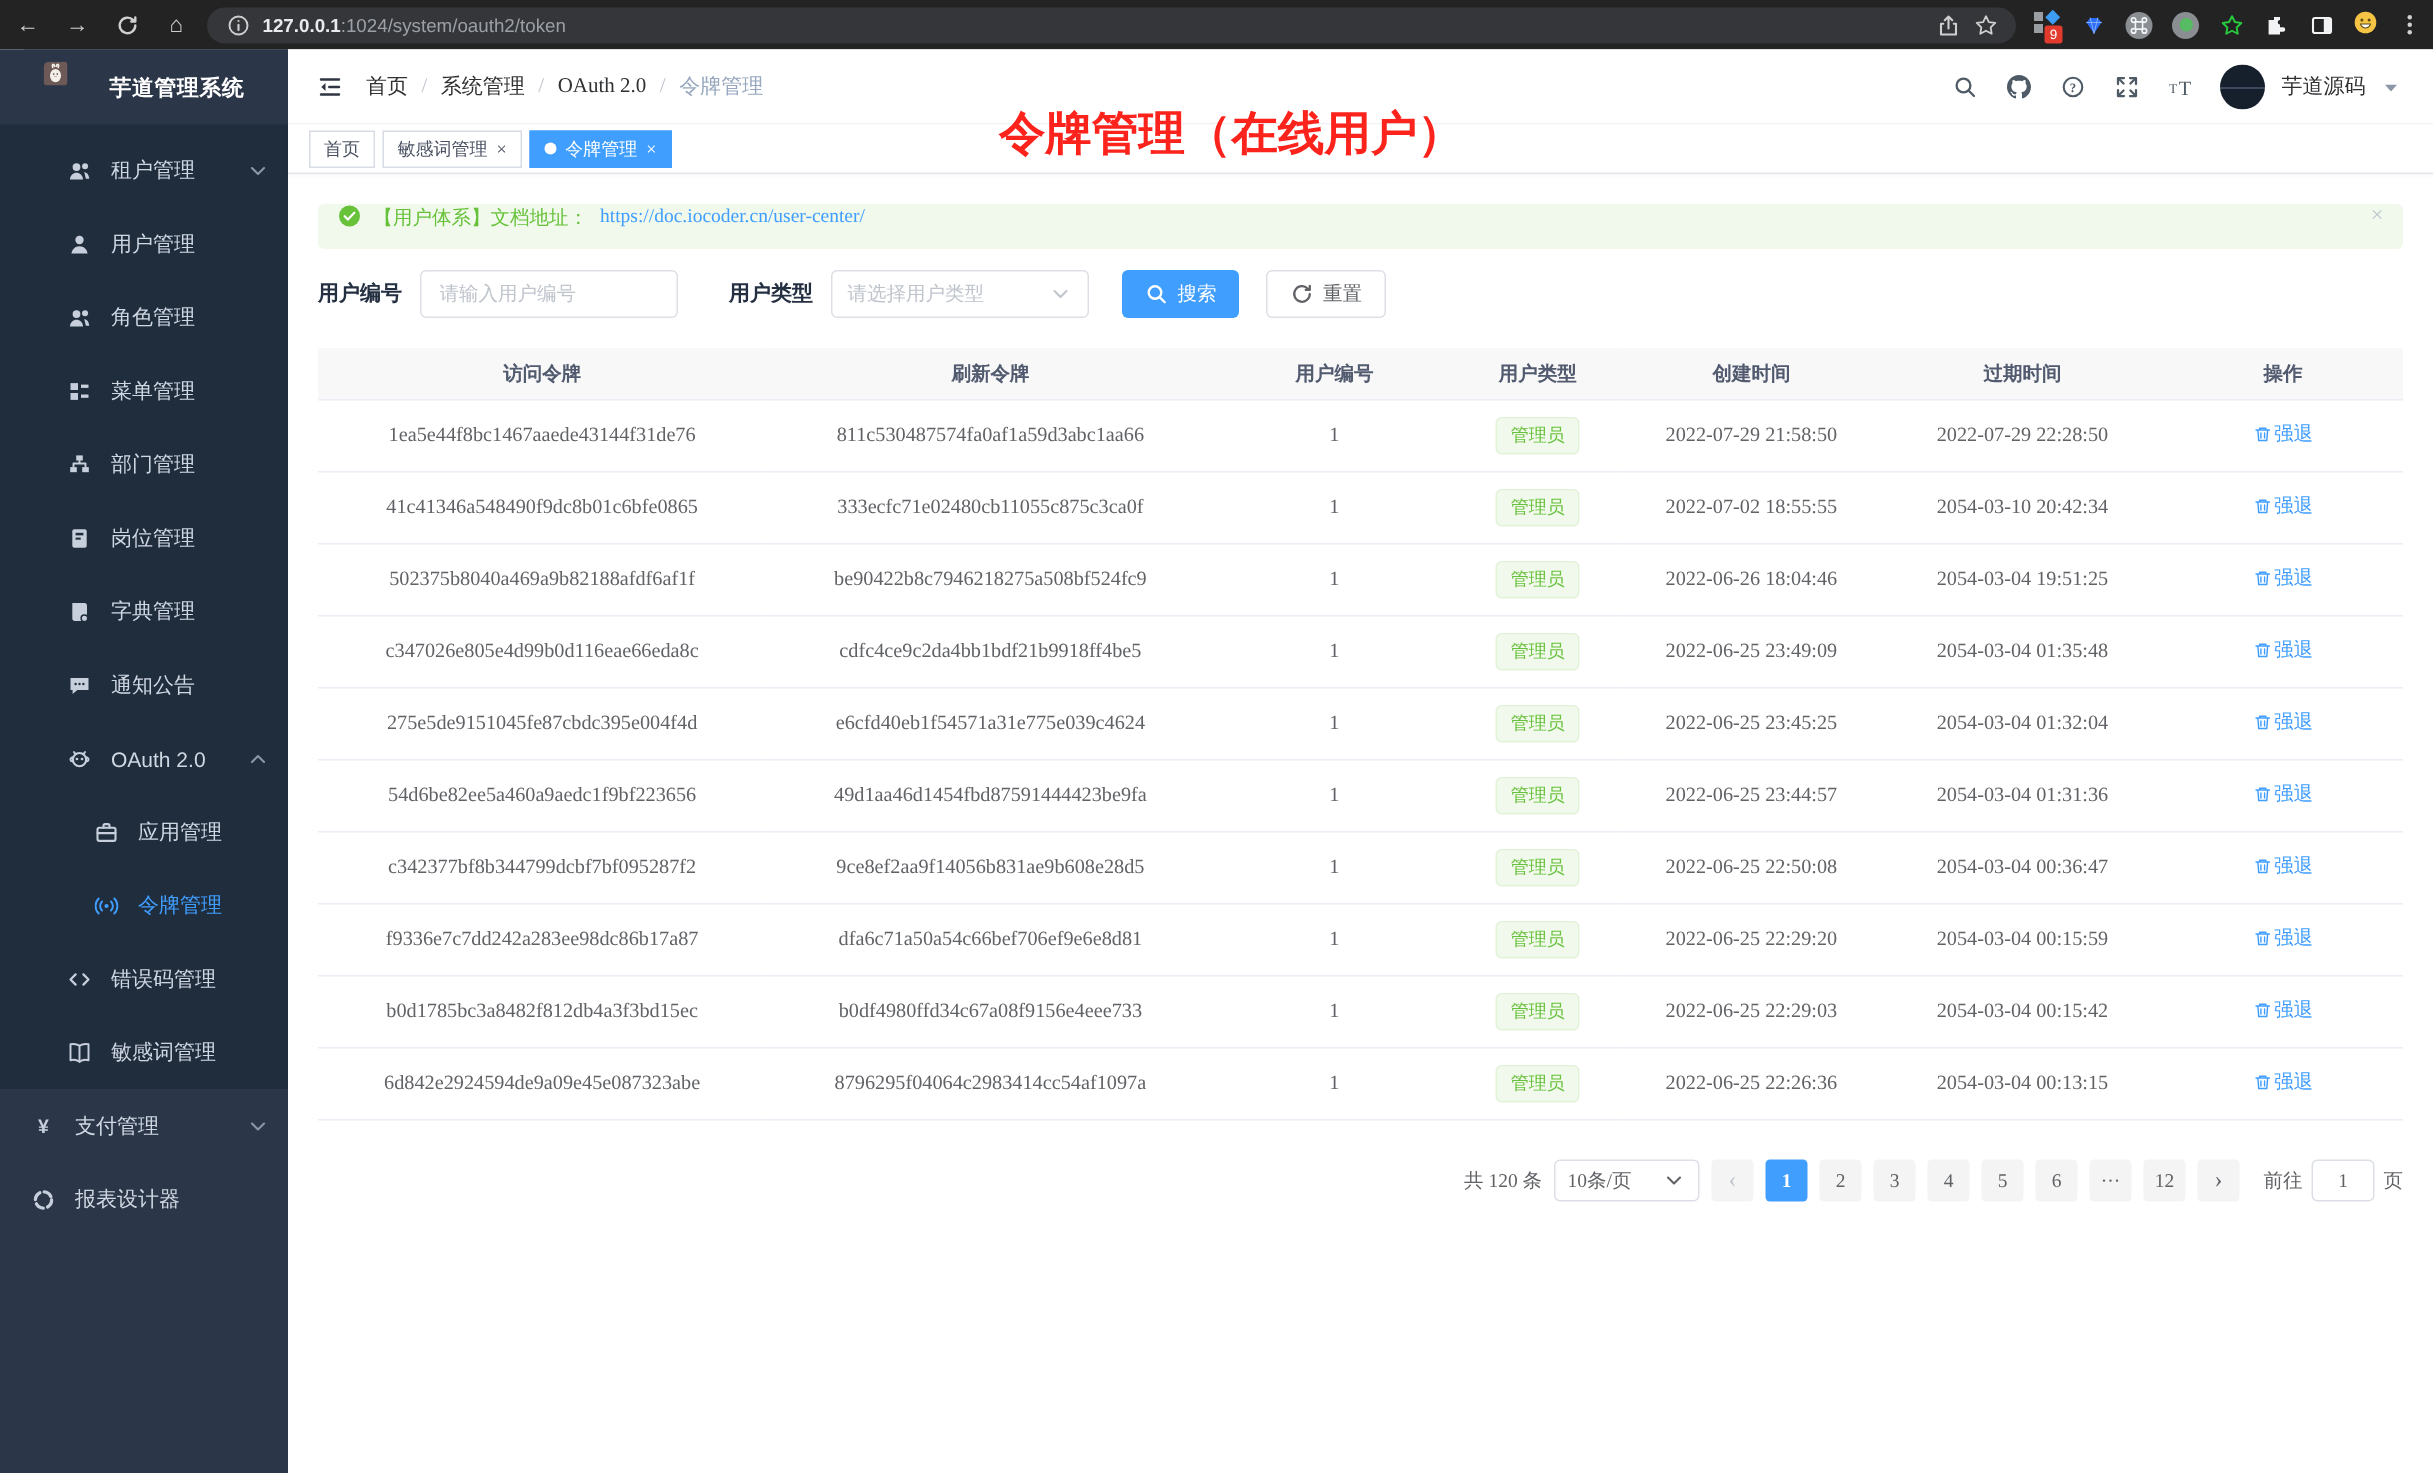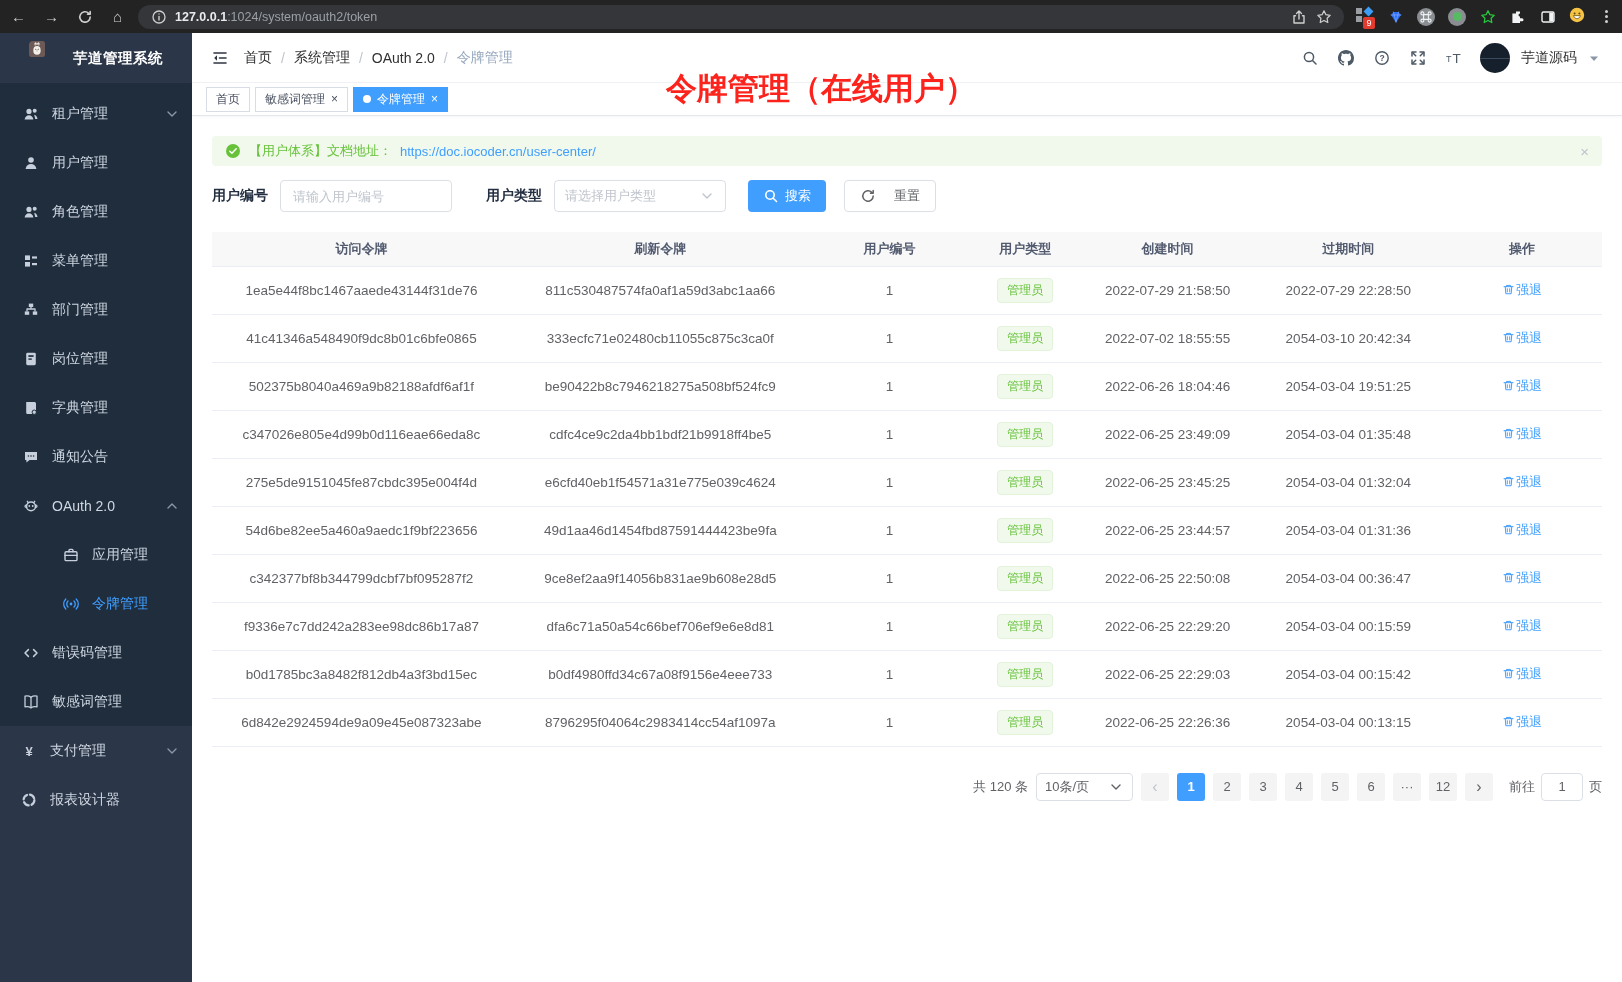--- a/index.html
+++ b/index.html
@@ -28,29 +28,29 @@
   .kebab { display:flex; flex-direction:column; gap:2px; padding:2px 4px; cursor:pointer; }
   .kebab i { width:3px; height:3px; border-radius:50%; background:#cfcfcf; }
 
   
   .app { display:flex; height:949px; }
   .sidebar { width:192px; background:#2b3648; flex-shrink:0; display:flex; flex-direction:column; }
   .logo { height:50px; background:#2b3648; display:flex; align-items:center; padding:0 13px; gap:10px; cursor:pointer;margin-left:16px; }
   .logo .logo-img { width:34px; height:34px; border-radius:4px; overflow:hidden; flex-shrink:0; }
   .logo .app-title { color:#fff; font-size:14.5px; font-weight:700; letter-spacing:.5px; }
   .submenu-region { background:#1f2d3d; padding-top:6px; }
-  .side-item { height:49px; display:flex; align-items:center; gap:12px; font-size:14px; color:#cfd7e2; cursor:pointer; padding-left:22px; position:relative; }
+  .side-item { height:49px; display:flex; align-items:center; gap:12px; font-size:14px; color:#cfd7e2; cursor:pointer; padding-left:44px; position:relative; }
   .side-item.lv3 { padding-left:62px; }
   .side-item.top-level { padding-left:20px; background:#2b3648; }
   .side-item .s-icon { width:18px; color:#c6cfdb; display:flex; justify-content:center; }
   .side-item.active, .side-item.active .s-icon { color:#409eff; }
   .side-item .chev { position:absolute; right:12px; color:#8a97a6; }
 
   
-  .main { flex:1; display:flex; flex-direction:column; background:#fff; min-width:0; }
+  .main { flex:1; display:flex; flex-direction:column; background:#fff; min-width:0;font-family:Liberation Serif, serif; }
   .header { height:50px; display:flex; align-items:center; padding:0 20px; border-bottom:1px solid #f0f2f5; background:#fff; }
   .fold { color:#2f3542; cursor:pointer; margin-right:16px; }
   .crumb { display:flex; align-items:center; gap:9px; font-size:14px; color:#303133; }
   .crumb .sep { color:#c0c4cc; }
   .crumb .item { cursor:pointer; }
   .crumb .last { color:#97a8be; cursor:default; }
   .h-icons { margin-left:auto; display:flex; align-items:center; gap:17px; color:#4e5a66; }
   .h-ic { width:19px; height:19px; display:flex; align-items:center; justify-content:center; cursor:pointer; color:#4e5a66; }
   .avatar-dark { width:30px; height:30px; border-radius:50%; background:#16202c; background-image:linear-gradient(0deg, transparent 45%, #3a4a5c 45%, #3a4a5c 50%, transparent 50%); cursor:pointer; }
   .uname { font-size:14px; color:#303133; margin-left:-6px; cursor:pointer; }
@@ -58,33 +58,33 @@
 
   
   .tabbar { height:33px; display:flex; align-items:center; padding:0 14px; gap:5px; background:#fff; border-bottom:1px solid #e4e7ed; box-shadow:0 1px 3px rgba(0,0,0,.04); }
   .tab { height:25px; display:flex; align-items:center; gap:6px; padding:0 9px; border:1px solid #d8dce5; font-size:12px; color:#495060; background:#fff; cursor:pointer; }
   .tab .x { font-size:12px; line-height:1; }
   .tab.active { background:#409eff; border-color:#409eff; color:#fff; }
   .tab .dot { width:8px; height:8px; border-radius:50%; background:#fff; }
 
   
   .content { padding:20px 20px 0 20px; position:relative; flex:1; }
-  .alert { height:30px; background:#f0f9eb; border-radius:4px; display:flex; align-items:center; padding:0 13px; gap:8px; font-size:13px; color:#67c23a; }
+  .alert { height:30px; background:#f0f9eb; border-radius:4px; display:flex; align-items:flex-start; padding:0 13px; gap:8px; font-size:13px; color:#67c23a; }
   .alert .link { color:#409eff; cursor:pointer; }
   .alert .close { margin-left:auto; color:#bcc5ce; font-size:15px; cursor:pointer; }
 
   .filters { display:flex; align-items:center; margin-top:14px; gap:10px; font-size:14px; }
   .f-label { font-weight:700; color:#242f42; margin-right:2px; }
   .inp { width:172px; height:32px; border:1px solid #dcdfe6; border-radius:4px; padding:0 12px; font-size:13px; color:#606266; outline:none; font-family:inherit; }
   .inp::placeholder { color:#bfc4cc; }
   .sel { width:172px; height:32px; border:1px solid #dcdfe6; border-radius:4px; padding:0 10px; display:flex; align-items:center; justify-content:space-between; color:#bfc4cc; font-size:13px; cursor:pointer; background:#fff; }
   .sel .sel-ch { color:#c0c4cc; }
   .gap { width:14px; }
   .btn-primary { height:32px; padding:0 15px; background:#409eff; color:#fff; border:none; border-radius:4px; font-size:13px; display:flex; align-items:center; gap:6px; cursor:pointer; margin-left:12px; font-family:inherit; }
-  .btn-plain { height:32px; padding:0 15px; background:#fff; border:1px solid #dcdfe6; color:#606266; border-radius:4px; font-size:13px; display:flex; align-items:center; gap:18px; cursor:pointer; margin-left:8px; font-family:inherit; }
+  .btn-plain { height:32px; padding:0 15px; background:#fff; border:1px solid #dcdfe6; color:#606266; border-radius:4px; font-size:13px; display:flex; align-items:center; gap:6px; cursor:pointer; margin-left:8px; font-family:inherit; }
 
   table.tokens { width:100%; border-collapse:collapse; margin-top:20px; table-layout:fixed; font-size:13.5px; color:#606266; }
   table.tokens th { height:34px; background:#f8f8f9; color:#515a6e; font-weight:700; font-size:13px; text-align:center; border-bottom:1px solid #ebeef5; }
   table.tokens td { height:48px; text-align:center; border-bottom:1px solid #ebeef5; white-space:nowrap; overflow:hidden; }
   .tag-success { display:inline-block; padding:3px 9px; background:#f0f9eb; border:1px solid #e1f3d8; border-radius:4px; color:#67c23a; font-size:12px;text-align:right; }
   .action { color:#409eff; display:inline-flex; align-items:center; gap:0; font-size:13px; cursor:pointer; }
 
   .pager { display:flex; align-items:center; justify-content:flex-end; margin-top:26px; gap:8px; font-size:13px; color:#606266; }
   .psel { width:97px; height:28px; border:1px solid #dcdfe6; border-radius:4px; display:flex; align-items:center; justify-content:space-between; padding:0 8px; color:#606266; cursor:pointer; background:#fff; }
   .pbtn { min-width:28px; height:28px; background:#f4f4f5; border-radius:3px; display:flex; align-items:center; justify-content:center; color:#606266; cursor:pointer; padding:0 4px; font-size:13px; }

